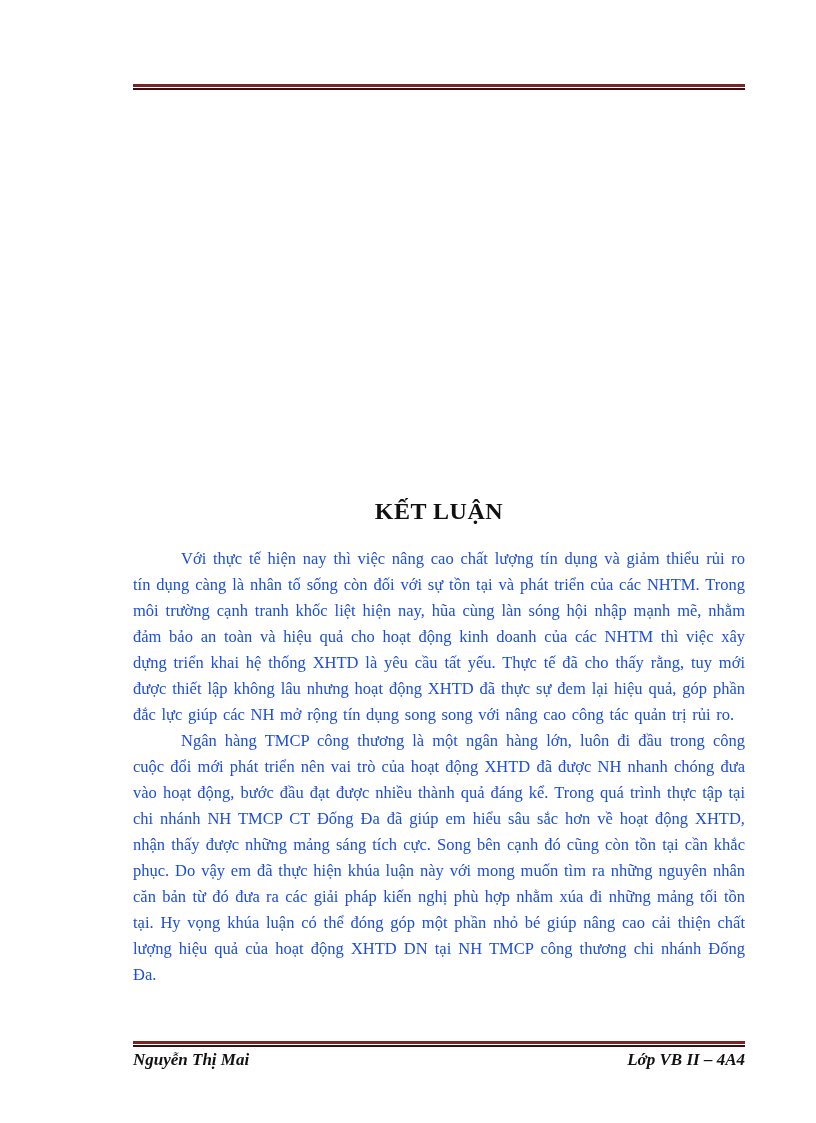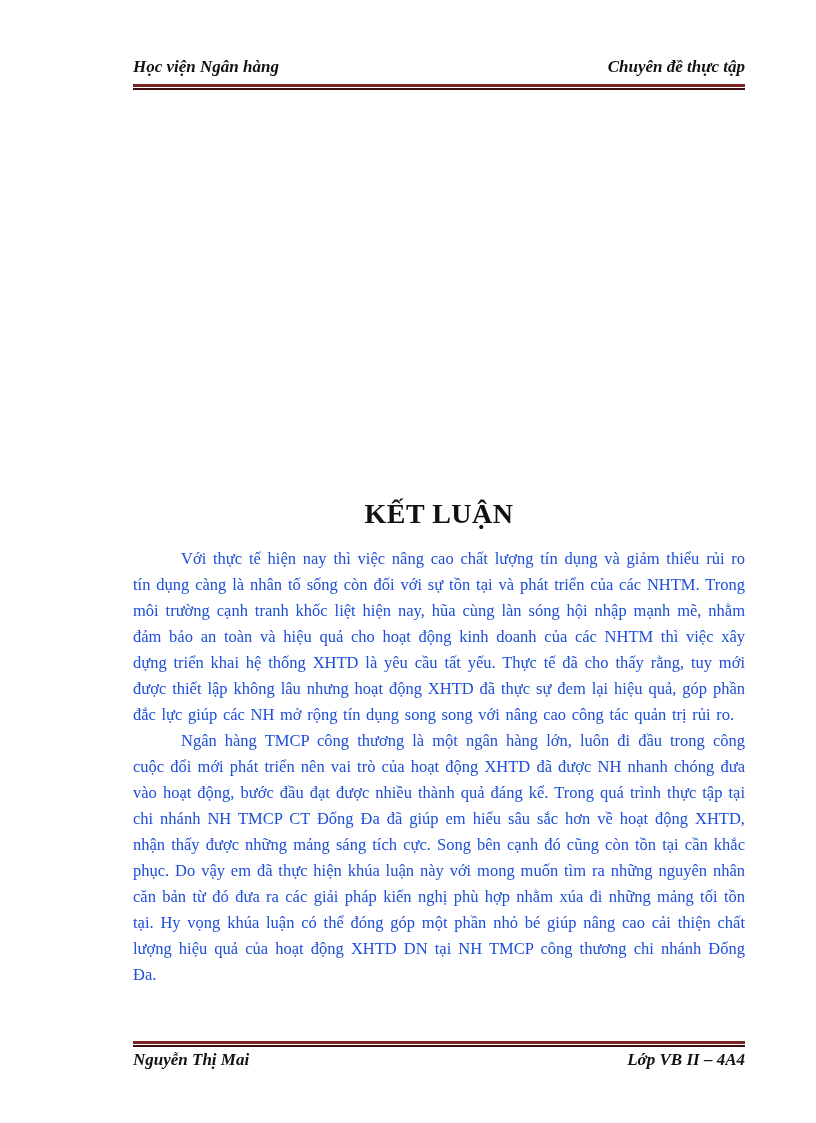--- a/index.html
+++ b/index.html
@@ -38,21 +38,21 @@
   }
   .header-rule { top: 84px; }
   .footer-rule { top: 1041px; }
   .title {
     position: absolute;
     left: 133px;
     width: 612px;
     top: 498px;
     margin: 0;
     text-align: center;
-    font-size: 28px;
+    font-size: 24px;
     font-weight: bold;
     letter-spacing: 0.5px;
     color: #111111;
   }
   .body-text {
     position: absolute;
     left: 133px;
     width: 612px;
     top: 546px;
   }
@@ -77,24 +77,20 @@
     font-style: italic;
     color: #111111;
     gap: 31px;
   }
 </style>
 </head>
 <body>
 
 <div class="page">
 
-  <div class="header">
-    <span>Học viện Ngân hàng</span>
-    <span>Chuyên đề thực tập</span>
-  </div>
 
   <div class="double-rule header-rule"></div>
 
   <h1 class="title">KẾT LUẬN</h1>
 
   <div class="body-text">
     <p>Với thực tế hiện nay thì việc nâng cao chất lượng tín dụng và giảm thiểu rủi ro tín dụng càng là nhân tố sống còn đối với sự tồn tại và phát triển của các NHTM. Trong môi trường cạnh tranh khốc liệt hiện nay, hũa cùng làn sóng hội nhập mạnh mẽ, nhằm đảm bảo an toàn và hiệu quả cho hoạt động kinh doanh của các NHTM thì việc xây dựng triển khai hệ thống XHTD là yêu cầu tất yếu. Thực tế đã cho thấy rằng, tuy mới được thiết lập không lâu nhưng hoạt động XHTD đã thực sự đem lại hiệu quả, góp phần đắc lực giúp các NH mở rộng tín dụng song song với nâng cao công tác quản trị rủi ro.</p>
     <p>Ngân hàng TMCP công thương là một ngân hàng lớn, luôn đi đầu trong công cuộc đổi mới phát triển nên vai trò của hoạt động XHTD đã được NH nhanh chóng đưa vào hoạt động, bước đầu đạt được nhiều thành quả đáng kể. Trong quá trình thực tập tại chi nhánh NH TMCP CT Đống Đa đã giúp em hiểu sâu sắc hơn về hoạt động XHTD, nhận thấy được những mảng sáng tích cực. Song bên cạnh đó cũng còn tồn tại cần khắc phục. Do vậy em đã thực hiện khúa luận này với mong muốn tìm ra những nguyên nhân căn bản từ đó đưa ra các giải pháp kiến nghị phù hợp nhằm xúa đi những mảng tối tồn tại. Hy vọng khúa luận có thể đóng góp một phần nhỏ bé giúp nâng cao cải thiện chất lượng hiệu quả của hoạt động XHTD DN tại NH TMCP công thương chi nhánh Đống Đa.</p>
   </div>
 

